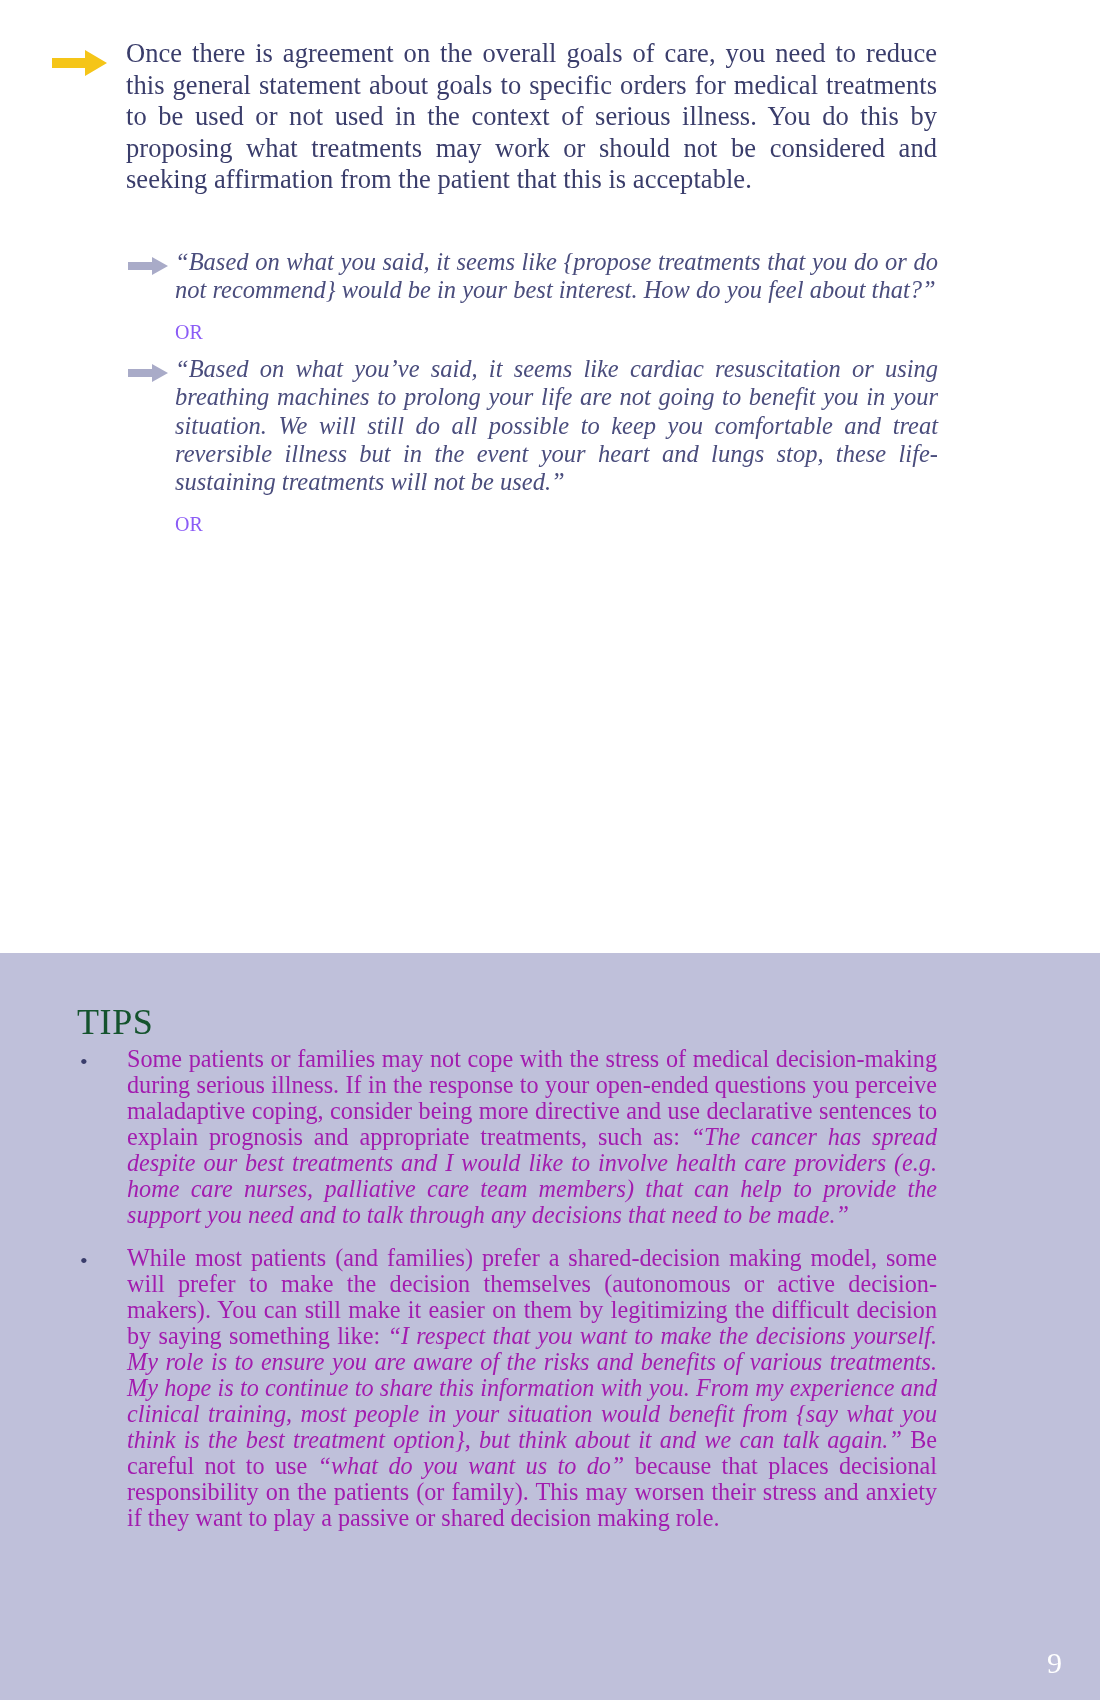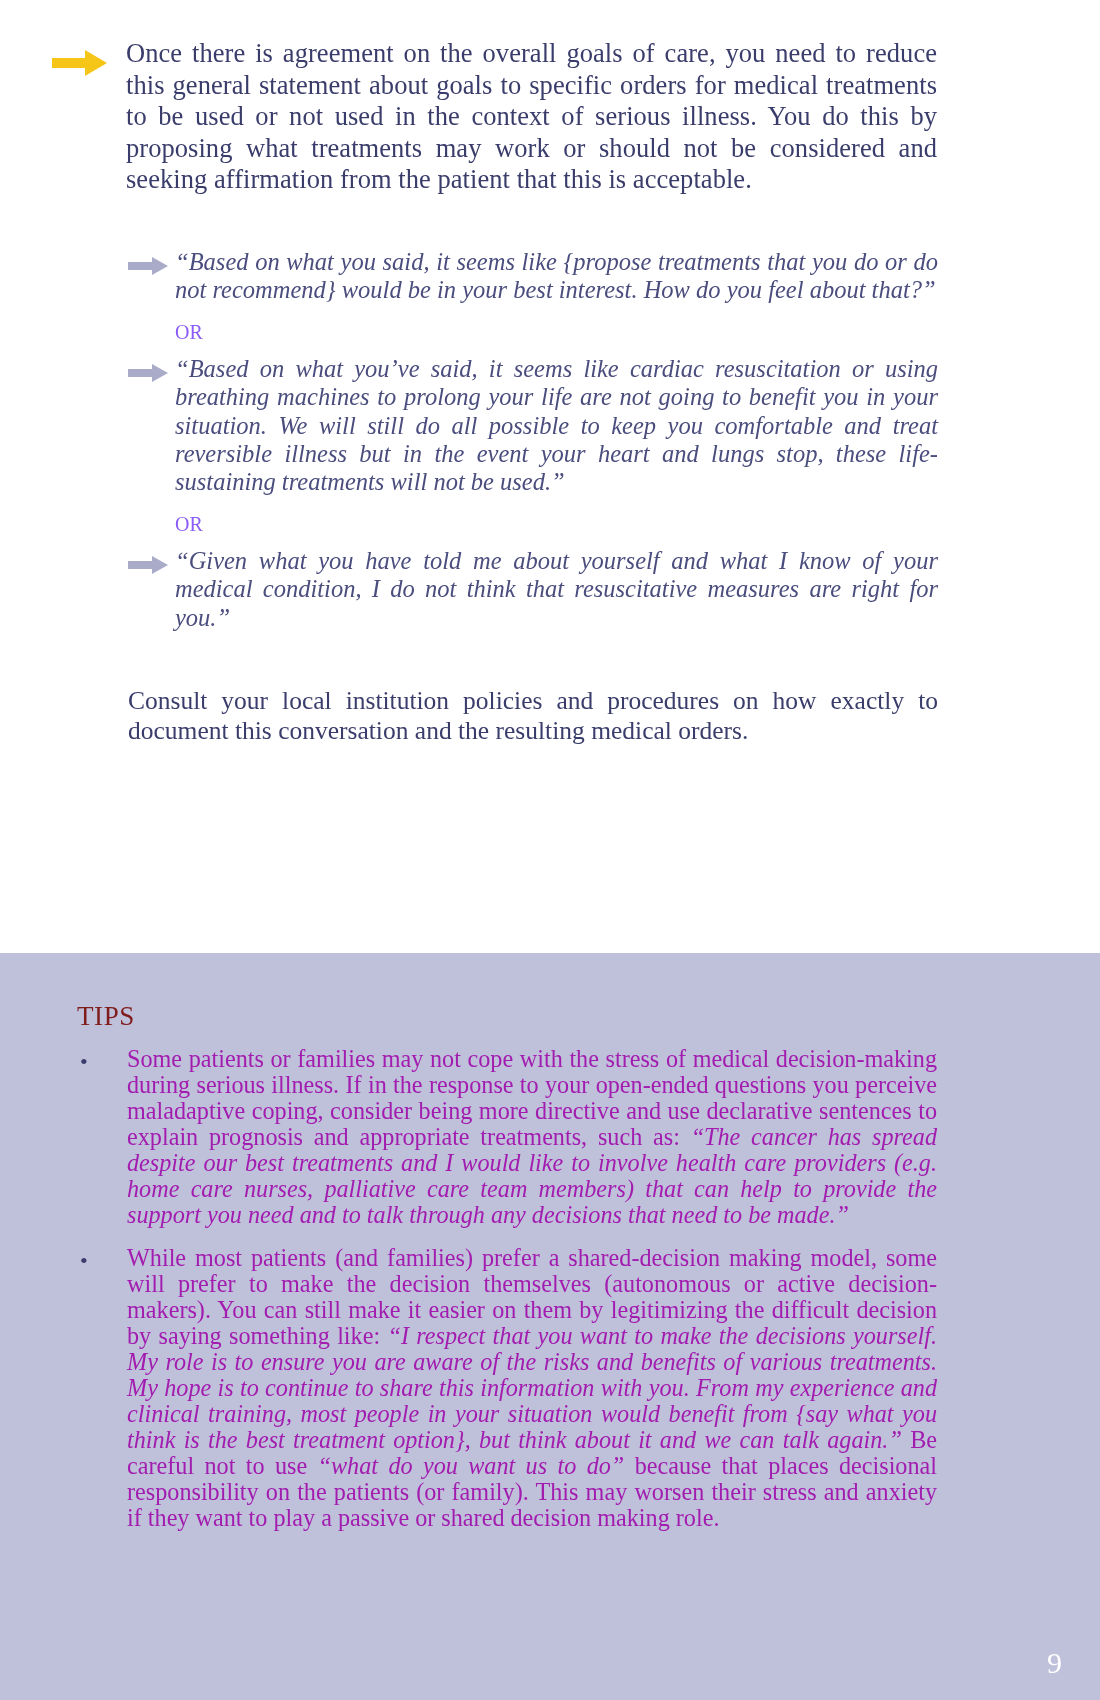--- a/index.html
+++ b/index.html
@@ -69,23 +69,23 @@
   #consult-para{top:686px;}
   #note-para{top:770px;}
   .note-label{font-weight:bold;}
   
   #tips-section{
     position:absolute;left:0;top:953px;width:1100px;height:747px;
     background:#bfc0da;
   }
   #tips-heading{
     position:absolute;left:77px;top:48px;
-    font-size:27px;
+    font-size:36px;
     letter-spacing:0.6px;
-    color:#7f1d1d;
+    color:#14532d;
     text-align:center;
   }
   .tips-list{
     position:absolute;left:77px;top:93px;width:860px;
   }
   .tip-item{
     position:relative;
     margin-bottom:17px;
   }
   .tip-bullet{
@@ -141,32 +141,23 @@
       <span class="gray-arrow">
         <svg width="40" height="18" viewBox="0 0 40 18" xmlns="http://www.w3.org/2000/svg">
           <path d="M0 5 L24 5 L24 0 L40 9 L24 18 L24 13 L0 13 Z" fill="#a9abc8"></path>
         </svg>
       </span>
       <div class="quote-text">“Based on what you’ve said, it seems like cardiac resuscitation or using breathing machines to prolong your life are not going to benefit you in your situation. We will still do all possible to keep you comfortable and treat reversible illness but in the event your heart and lungs stop, these life-sustaining treatments will not be used.”</div>
     </div>
 
     <div class="or-sep">OR</div>
 
-    <div class="quote-row">
-      <span class="gray-arrow">
-        <svg width="40" height="18" viewBox="0 0 40 18" xmlns="http://www.w3.org/2000/svg">
-          <path d="M0 5 L24 5 L24 0 L40 9 L24 18 L24 13 L0 13 Z" fill="#a9abc8"></path>
-        </svg>
-      </span>
-      <div class="quote-text">“Given what you have told me about yourself and what I know of your medical condition, I do not think that resuscitative measures are right for you.”</div>
-    </div>
 
   </div>
 
-  <div class="body-para" id="consult-para">Consult your local institution policies and procedures on how exactly to document this conversation and the resulting medical orders.</div>
 
 
 </div>
 
 <div id="tips-section">
   <div id="tips-heading">TIPS</div>
 
   <div class="tips-list">
 
     <div class="tip-item">

